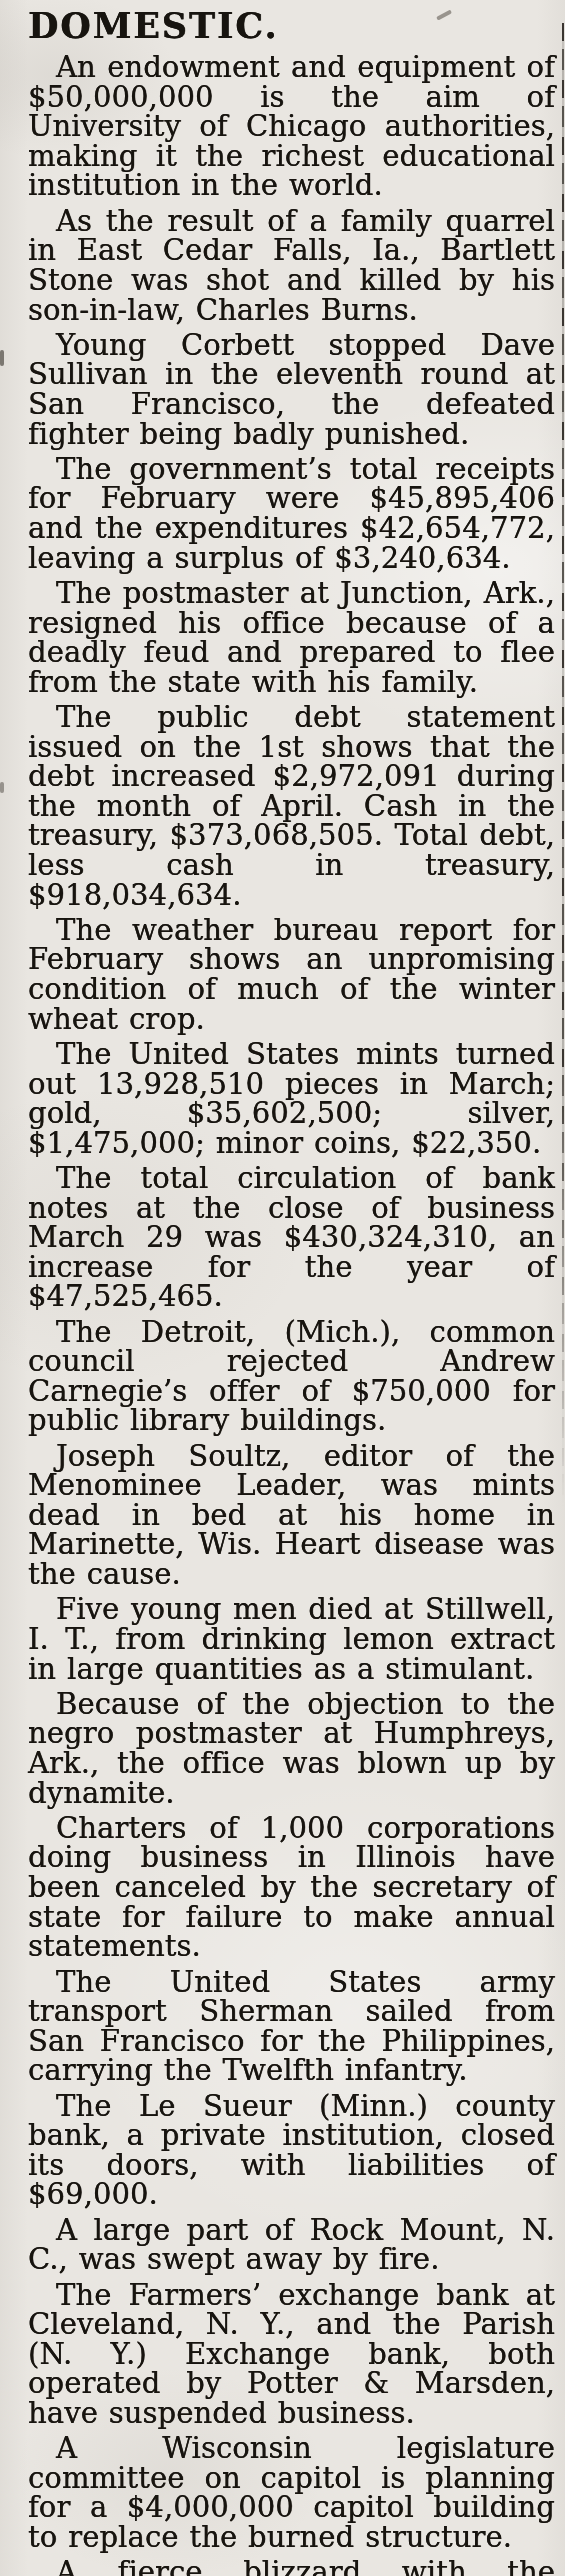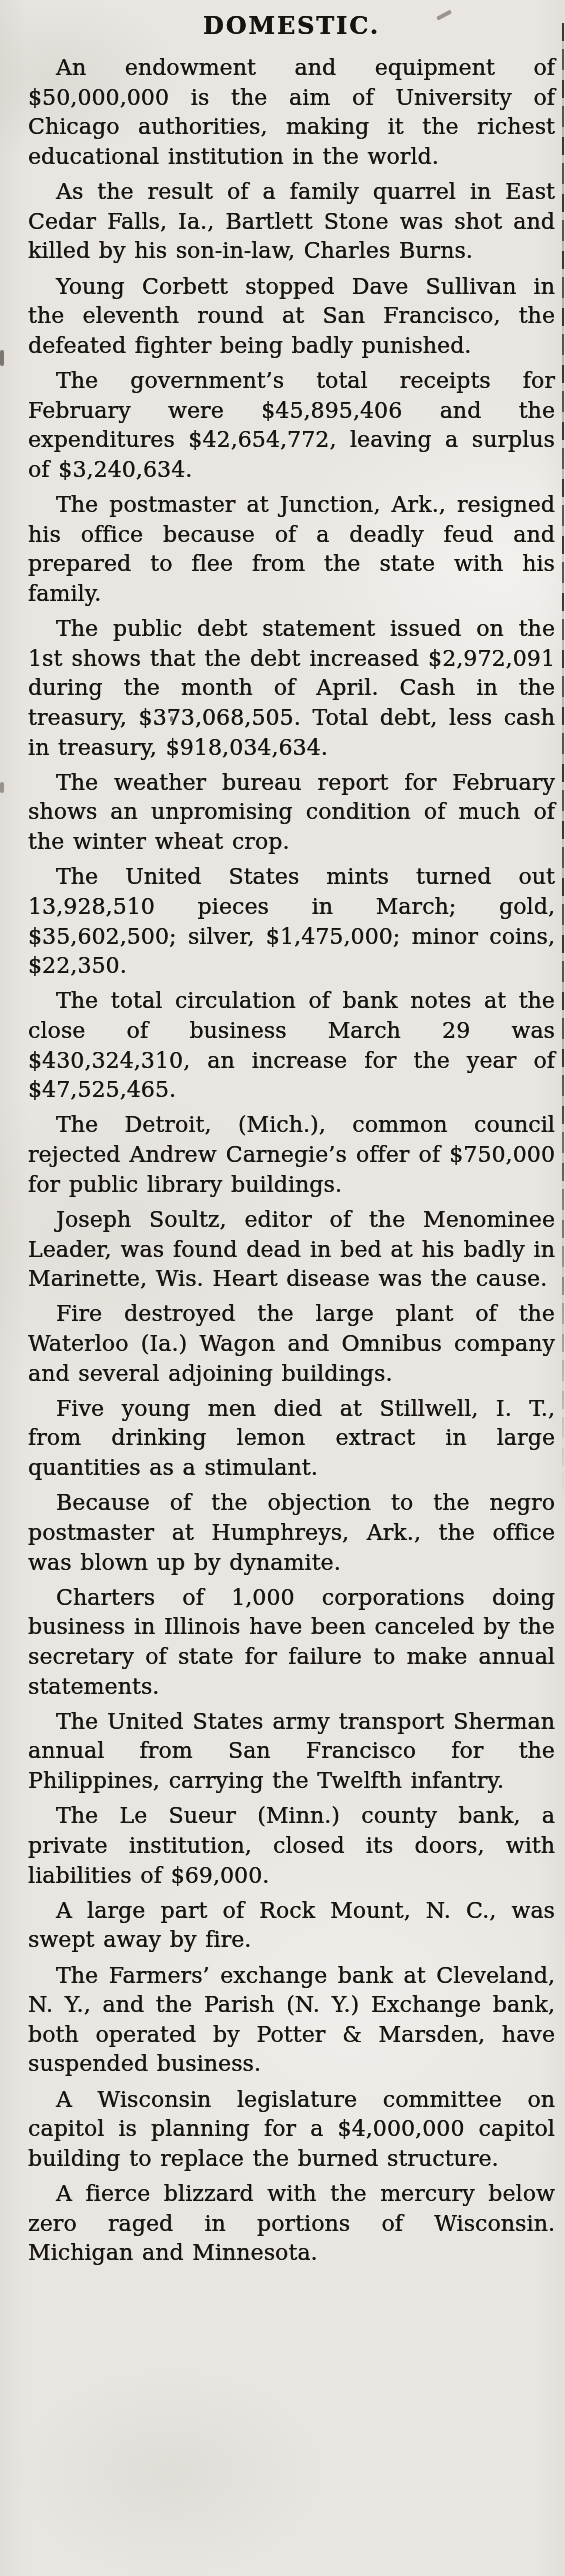--- a/index.html
+++ b/index.html
@@ -21,30 +21,30 @@
       radial-gradient(ellipse 327px 252px at 88% 22%, rgba(255,255,255,0.45), transparent 70%),
       radial-gradient(ellipse 289px 214px at 18% 48%, rgba(128,121,109,0.07), transparent 70%),
       radial-gradient(ellipse 377px 327px at 62% 78%, rgba(255,255,255,0.30), transparent 72%),
       radial-gradient(ellipse 239px 163px at 30% 96%, rgba(120,113,102,0.08), transparent 65%),
       linear-gradient(to right, rgba(108,102,92,0.07), rgba(0,0,0,0) 5%, rgba(0,0,0,0) 95%, rgba(108,102,92,0.06));
     font-family: "DejaVu Serif", "Liberation Serif", serif;
     color: #17140f;
   }
   .headline {
     margin: 3.8px 0 11.3px 0;
-    text-align: center;
-    font-size: 24px;
+    text-align: left;
+    font-size: 35px;
     font-weight: bold;
     letter-spacing: 1.9px;
     line-height: 33px;
     text-shadow: 0 0 0.6px rgba(20,17,12,0.85), 0.4px 0.4px 0.4px rgba(20,17,12,0.45);
   }
   .para {
     margin: 0 0 5.7px 0;
-    font-size: 22px;
+    font-size: 29px;
     line-height: 29.6px;
     text-align: justify;
     text-indent: 28px;
     word-spacing: 1.6px;
     letter-spacing: 0.1px;
     text-shadow: 0 0 0.6px rgba(22,18,13,0.8), 0.4px 0.4px 0.5px rgba(22,18,13,0.35);
   }
   .col-rule {
     position: absolute;
     top: 22.6px;
@@ -114,25 +114,24 @@
   <p class="para">An endowment and equipment of $50,000,000 is the aim of University of Chicago authorities, making it the richest educational institution in the world.</p>
   <p class="para">As the result of a family quarrel in East Cedar Falls, Ia., Bartlett Stone was shot and killed by his son-in-law, Charles Burns.</p>
   <p class="para">Young Corbett stopped Dave Sullivan in the eleventh round at San Francisco, the defeated fighter being badly punished.</p>
   <p class="para">The government’s total receipts for February were $45,895,406 and the expenditures $42,654,772, leaving a surplus of $3,240,634.</p>
   <p class="para">The postmaster at Junction, Ark., resigned his office because of a deadly feud and prepared to flee from the state with his family.</p>
   <p class="para">The public debt statement issued on the 1st shows that the debt increased $2,972,091 during the month of April. Cash in the treasury, $373,068,505. Total debt, less cash in treasury, $918,034,634.</p>
   <p class="para">The weather bureau report for February shows an unpromising condition of much of the winter wheat crop.</p>
   <p class="para">The United States mints turned out 13,928,510 pieces in March; gold, $35,602,500; silver, $1,475,000; minor coins, $22,350.</p>
   <p class="para">The total circulation of bank notes at the close of business March 29 was $430,324,310, an increase for the year of $47,525,465.</p>
   <p class="para">The Detroit, (Mich.), common council rejected Andrew Carnegie’s offer of $750,000 for public library buildings.</p>
-  <p class="para">Joseph Soultz, editor of the Menominee Leader, was found dead in bed at his badly in Marinette, Wis. Heart disease was the cause.</p>
-  <p class="para">Fire destroyed the large plant of the Waterloo (Ia.) Wagon and Omnibus company and several adjoining buildings.</p>
+  <p class="para">Joseph Soultz, editor of the Menominee Leader, was mints dead in bed at his home in Marinette, Wis. Heart disease was the cause.</p>
   <p class="para">Five young men died at Stillwell, I. T., from drinking lemon extract in large quantities as a stimulant.</p>
   <p class="para">Because of the objection to the negro postmaster at Humphreys, Ark., the office was blown up by dynamite.</p>
   <p class="para">Charters of 1,000 corporations doing business in Illinois have been canceled by the secretary of state for failure to make annual statements.</p>
-  <p class="para">The United States army transport Sherman annual from San Francisco for the Philippines, carrying the Twelfth infantry.</p>
+  <p class="para">The United States army transport Sherman sailed from San Francisco for the Philippines, carrying the Twelfth infantry.</p>
   <p class="para">The Le Sueur (Minn.) county bank, a private institution, closed its doors, with liabilities of $69,000.</p>
   <p class="para">A large part of Rock Mount, N. C., was swept away by fire.</p>
   <p class="para">The Farmers’ exchange bank at Cleveland, N. Y., and the Parish (N. Y.) Exchange bank, both operated by Potter &amp; Marsden, have suspended business.</p>
   <p class="para">A Wisconsin legislature committee on capitol is planning for a $4,000,000 capitol building to replace the burned structure.</p>
   <p class="para">A fierce blizzard with the mercury below zero raged in portions of Wisconsin. Michigan and Minnesota.</p>
 </div>
 
 
 </body></html>

